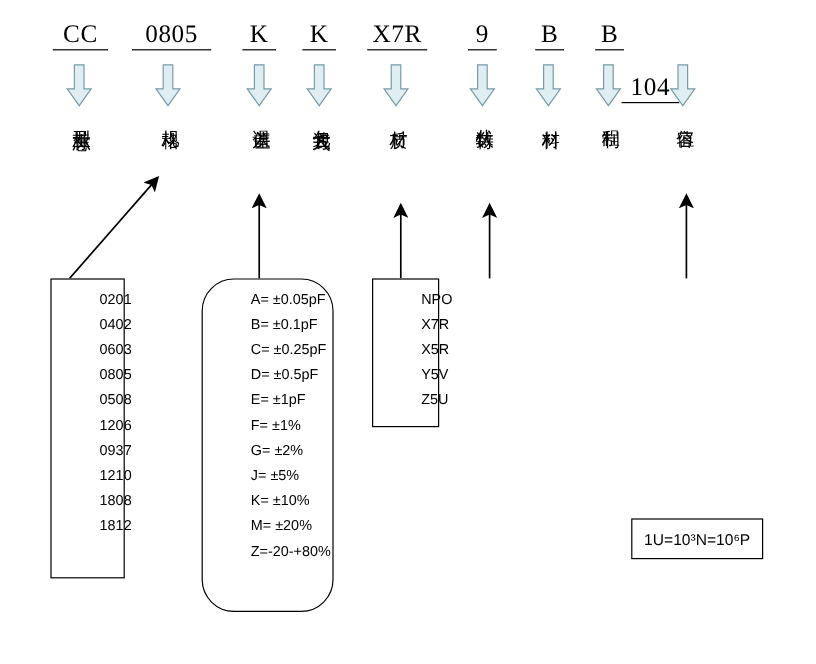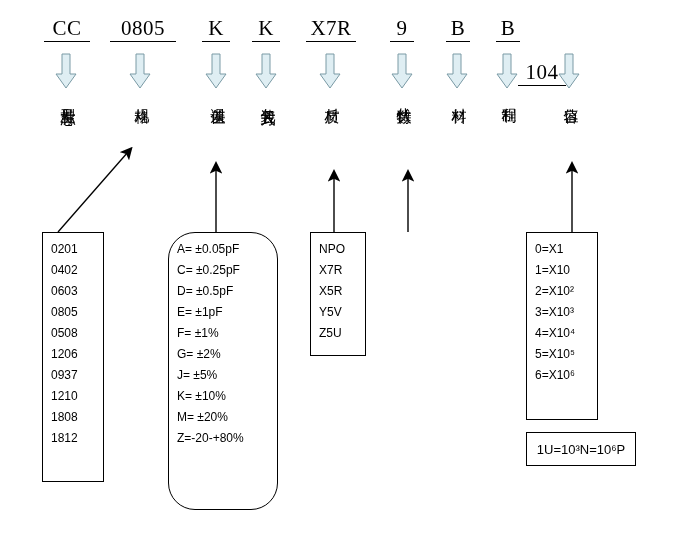--- a/index.html
+++ b/index.html
@@ -51,20 +51,21 @@
     border: 1px solid #000;
     background: #ffffff;
     box-sizing: border-box;
     padding: 6px 8px;
     font-size: 12px;
     line-height: 21px;
     font-family: "Liberation Sans", sans-serif;
   }
   .listbox .row {
     white-space: nowrap;
+    margin-left: 32px;
   }
   .note-box {
     position: absolute;
     border: 1px solid #000;
     background: #ffffff;
     box-sizing: border-box;
     display: flex;
     align-items: center;
     justify-content: center;
     font-size: 13px;
@@ -146,42 +147,34 @@
       <div class="row">0805</div>
       <div class="row">0508</div>
       <div class="row">1206</div>
       <div class="row">0937</div>
       <div class="row">1210</div>
       <div class="row">1808</div>
       <div class="row">1812</div>
     </div>
   <div class="listbox" style="left:168px;top:232px;width:110px;height:278px;border-radius:27px;">
       <div class="row">A= ±0.05pF</div>
+      <div class="row">B= ±0.1pF</div>
       <div class="row">C= ±0.25pF</div>
       <div class="row">D= ±0.5pF</div>
       <div class="row">E= ±1pF</div>
       <div class="row">F= ±1%</div>
       <div class="row">G= ±2%</div>
       <div class="row">J= ±5%</div>
       <div class="row">K= ±10%</div>
       <div class="row">M= ±20%</div>
       <div class="row">Z=-20-+80%</div>
     </div>
   <div class="listbox" style="left:310px;top:232px;width:56px;height:124px;">
       <div class="row">NPO</div>
       <div class="row">X7R</div>
       <div class="row">X5R</div>
       <div class="row">Y5V</div>
       <div class="row">Z5U</div>
     </div>
-  <div class="listbox" style="left:526px;top:232px;width:72px;height:188px;">
-      <div class="row">0=X1</div>
-      <div class="row">1=X10</div>
-      <div class="row">2=X10²</div>
-      <div class="row">3=X10³</div>
-      <div class="row">4=X10⁴</div>
-      <div class="row">5=X10⁵</div>
-      <div class="row">6=X10⁶</div>
-    </div>
 
   <div class="note-box" style="left:526px;top:432px;width:110px;height:34px;">1U=10³N=10⁶P</div>
 
 </div>
 
 </body></html>

